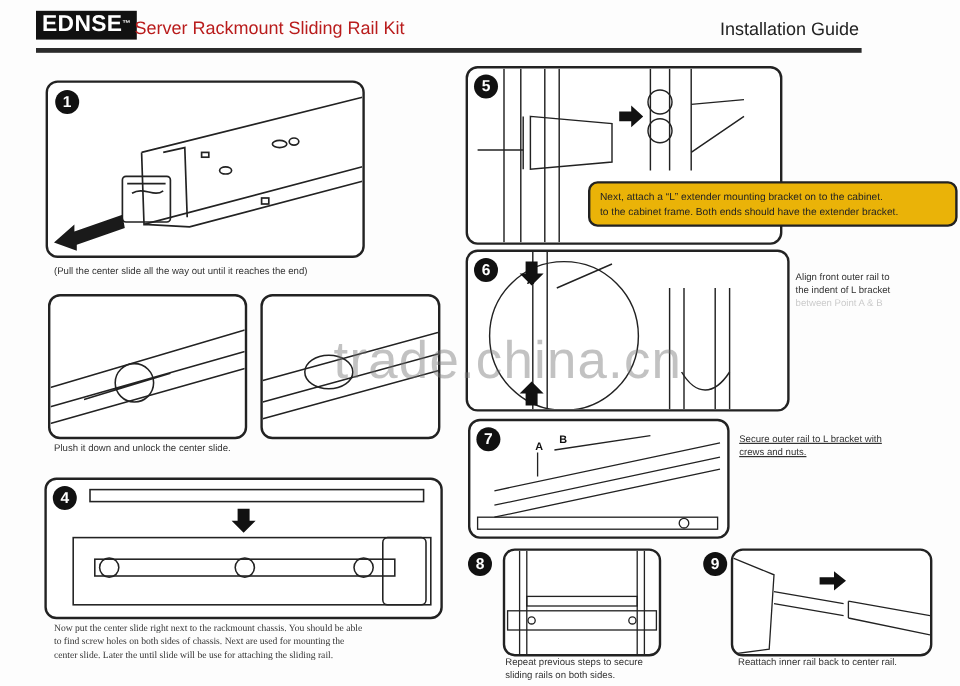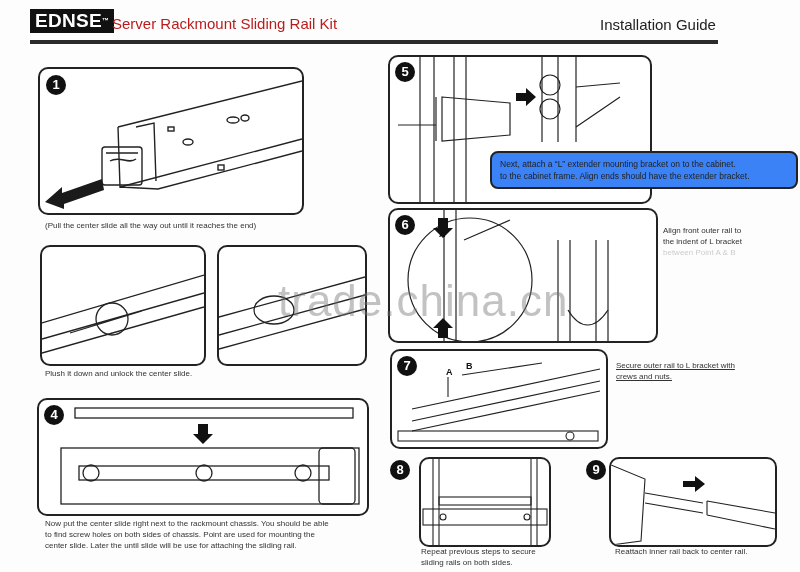--- a/index.html
+++ b/index.html
@@ -9,21 +9,21 @@
   .logo { left:30px; top:9px; height:24px; background:#111; color:#fff; font-weight:bold;
           font-size:19px; line-height:24px; padding:0 5px; letter-spacing:0.3px; }
   .logo sup { font-size:7px; vertical-align:top; }
   .title { left:112px; top:15px; font-size:15px; color:#b91c1c; }
   .guide { left:600px; top:16px; font-size:15px; color:#222; }
   .rule { left:30px; top:40px; width:688px; height:4px; background:#2b2b2b; }
   .panel { border:2px solid #222; border-radius:10px; background:#fff; overflow:hidden; }
   .num { width:20px; height:20px; border-radius:50%; background:#111; color:#fff; font-weight:bold;
          font-size:13px; line-height:20px; text-align:center; position:absolute; }
   .cap { font-size:8px; line-height:11px; color:#333; }
-  .boxnote { border:2px solid #222; border-radius:8px; background:#3b82f6; padding:5px 8px;
+  .boxnote { border:2px solid #222; border-radius:8px; background:#eab308; padding:5px 8px;
              font-size:8.5px; line-height:12px; color:#222; }
   .wm { font-size:44px; color:rgba(120,120,120,0.45); letter-spacing:1px;margin-top:28px; }
   svg { display:block; }
 </style>
 </head>
 <body>
 
 <div class="abs logo"><span>EDNSE</span><sup>™</sup></div>
 <div class="abs title">Server Rackmount Sliding Rail Kit</div>
 <div class="abs guide">Installation Guide</div>
@@ -77,44 +77,44 @@
       <rect x="22" y="48" width="298" height="56"></rect>
       <rect x="280" y="48" width="36" height="56" rx="4"></rect>
       <rect x="40" y="66" width="250" height="14"></rect>
       <circle cx="52" cy="73" r="8"></circle>
         <circle cx="165" cy="73" r="8"></circle>
         <circle cx="264" cy="73" r="8"></circle>
     </g>
     <path d="M159 24 h10 v10 h5 l-10 10 l-10 -10 h5 z" fill="#111"></path>
   </svg>
 </div>
-<div class="abs cap" style="left:45px;top:518px;">
+<div class="abs cap" style="left:45px;top:518px;font-family:Liberation Serif, serif;">
   <div>Now put the center slide right next to the rackmount chassis. You should be able</div>
-  <div>to find screw holes on both sides of chassis. Point are used for mounting the</div>
+  <div>to find screw holes on both sides of chassis. Next are used for mounting the</div>
   <div>center slide. Later the until slide will be use for attaching the sliding rail.</div>
 </div>
 
 <div class="abs panel" style="left:388px;top:55px;width:260px;height:145px;">
   <div class="num" style="left:5px;top:5px;">5</div>
   <svg width="260" height="145">
     <g fill="none" stroke="#222" stroke-width="1.2">
       <path d="M30 0 V145 M44 0 V145 M64 0 V145 M76 0 V145"></path>
       <path d="M52 40 L120 46 L120 78 L52 84 Z M46 40 V84"></path>
       <path d="M8 68 H46"></path>
       <path d="M152 0 V85 M168 0 V85 M186 0 V85"></path>
       <circle cx="160" cy="28" r="10"></circle>
         <circle cx="160" cy="52" r="10"></circle>
       <path d="M186 30 L230 26 M186 70 L230 40"></path>
     </g>
     <path d="M126 36 h10 v-5 l10 9 l-10 9 v-5 h-10 z" fill="#111"></path>
   </svg>
 </div>
 <div class="abs boxnote" style="left:490px;top:151px;width:288px;">
   <div>Next, attach a “L” extender mounting bracket on to the cabinet.</div>
-  <div>to the cabinet frame. Align ends should have the extender bracket.</div>
+  <div>to the cabinet frame. Both ends should have the extender bracket.</div>
 </div>
 
 <div class="abs panel" style="left:388px;top:208px;width:266px;height:131px;">
   <div class="num" style="left:5px;top:5px;">6</div>
   <svg width="266" height="131">
     <g fill="none" stroke="#222" stroke-width="1.2">
       <circle cx="80" cy="70" r="62"></circle>
       <path d="M54 0 V131 M66 0 V131 M74 30 L120 10"></path>
       <path d="M168 30 V131 M180 30 V131 M206 30 V131 M218 30 V131"></path>
       <path d="M178 100 C190 120 205 120 218 100"></path>

